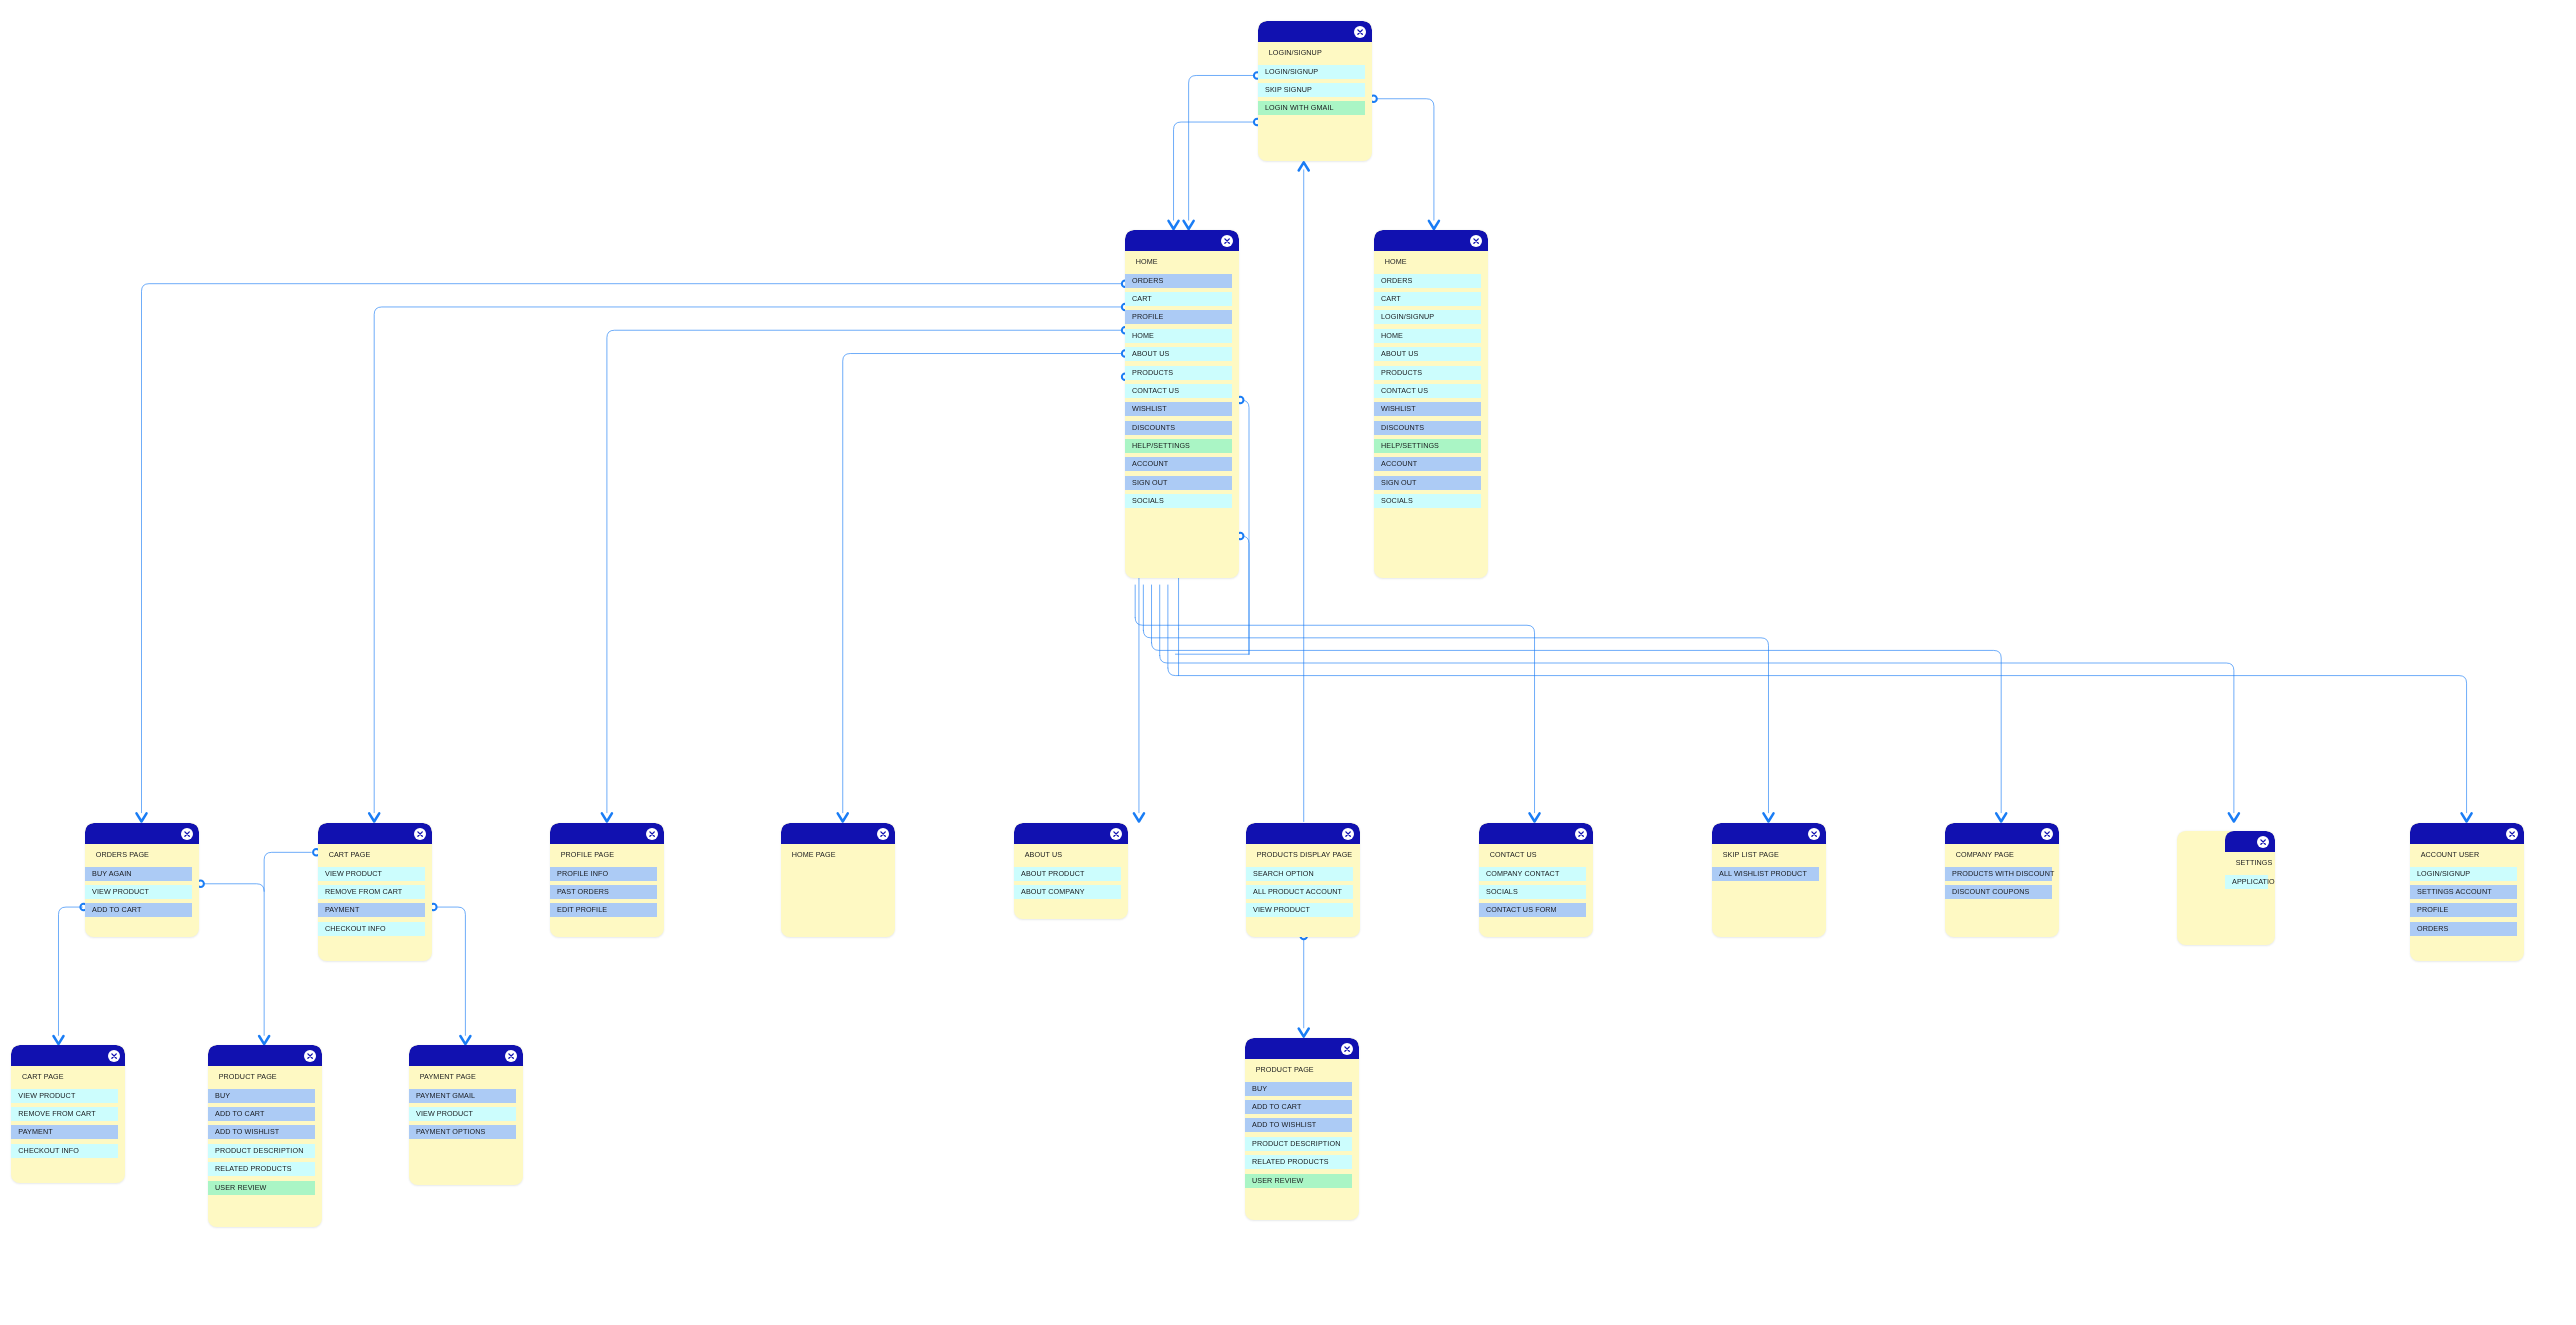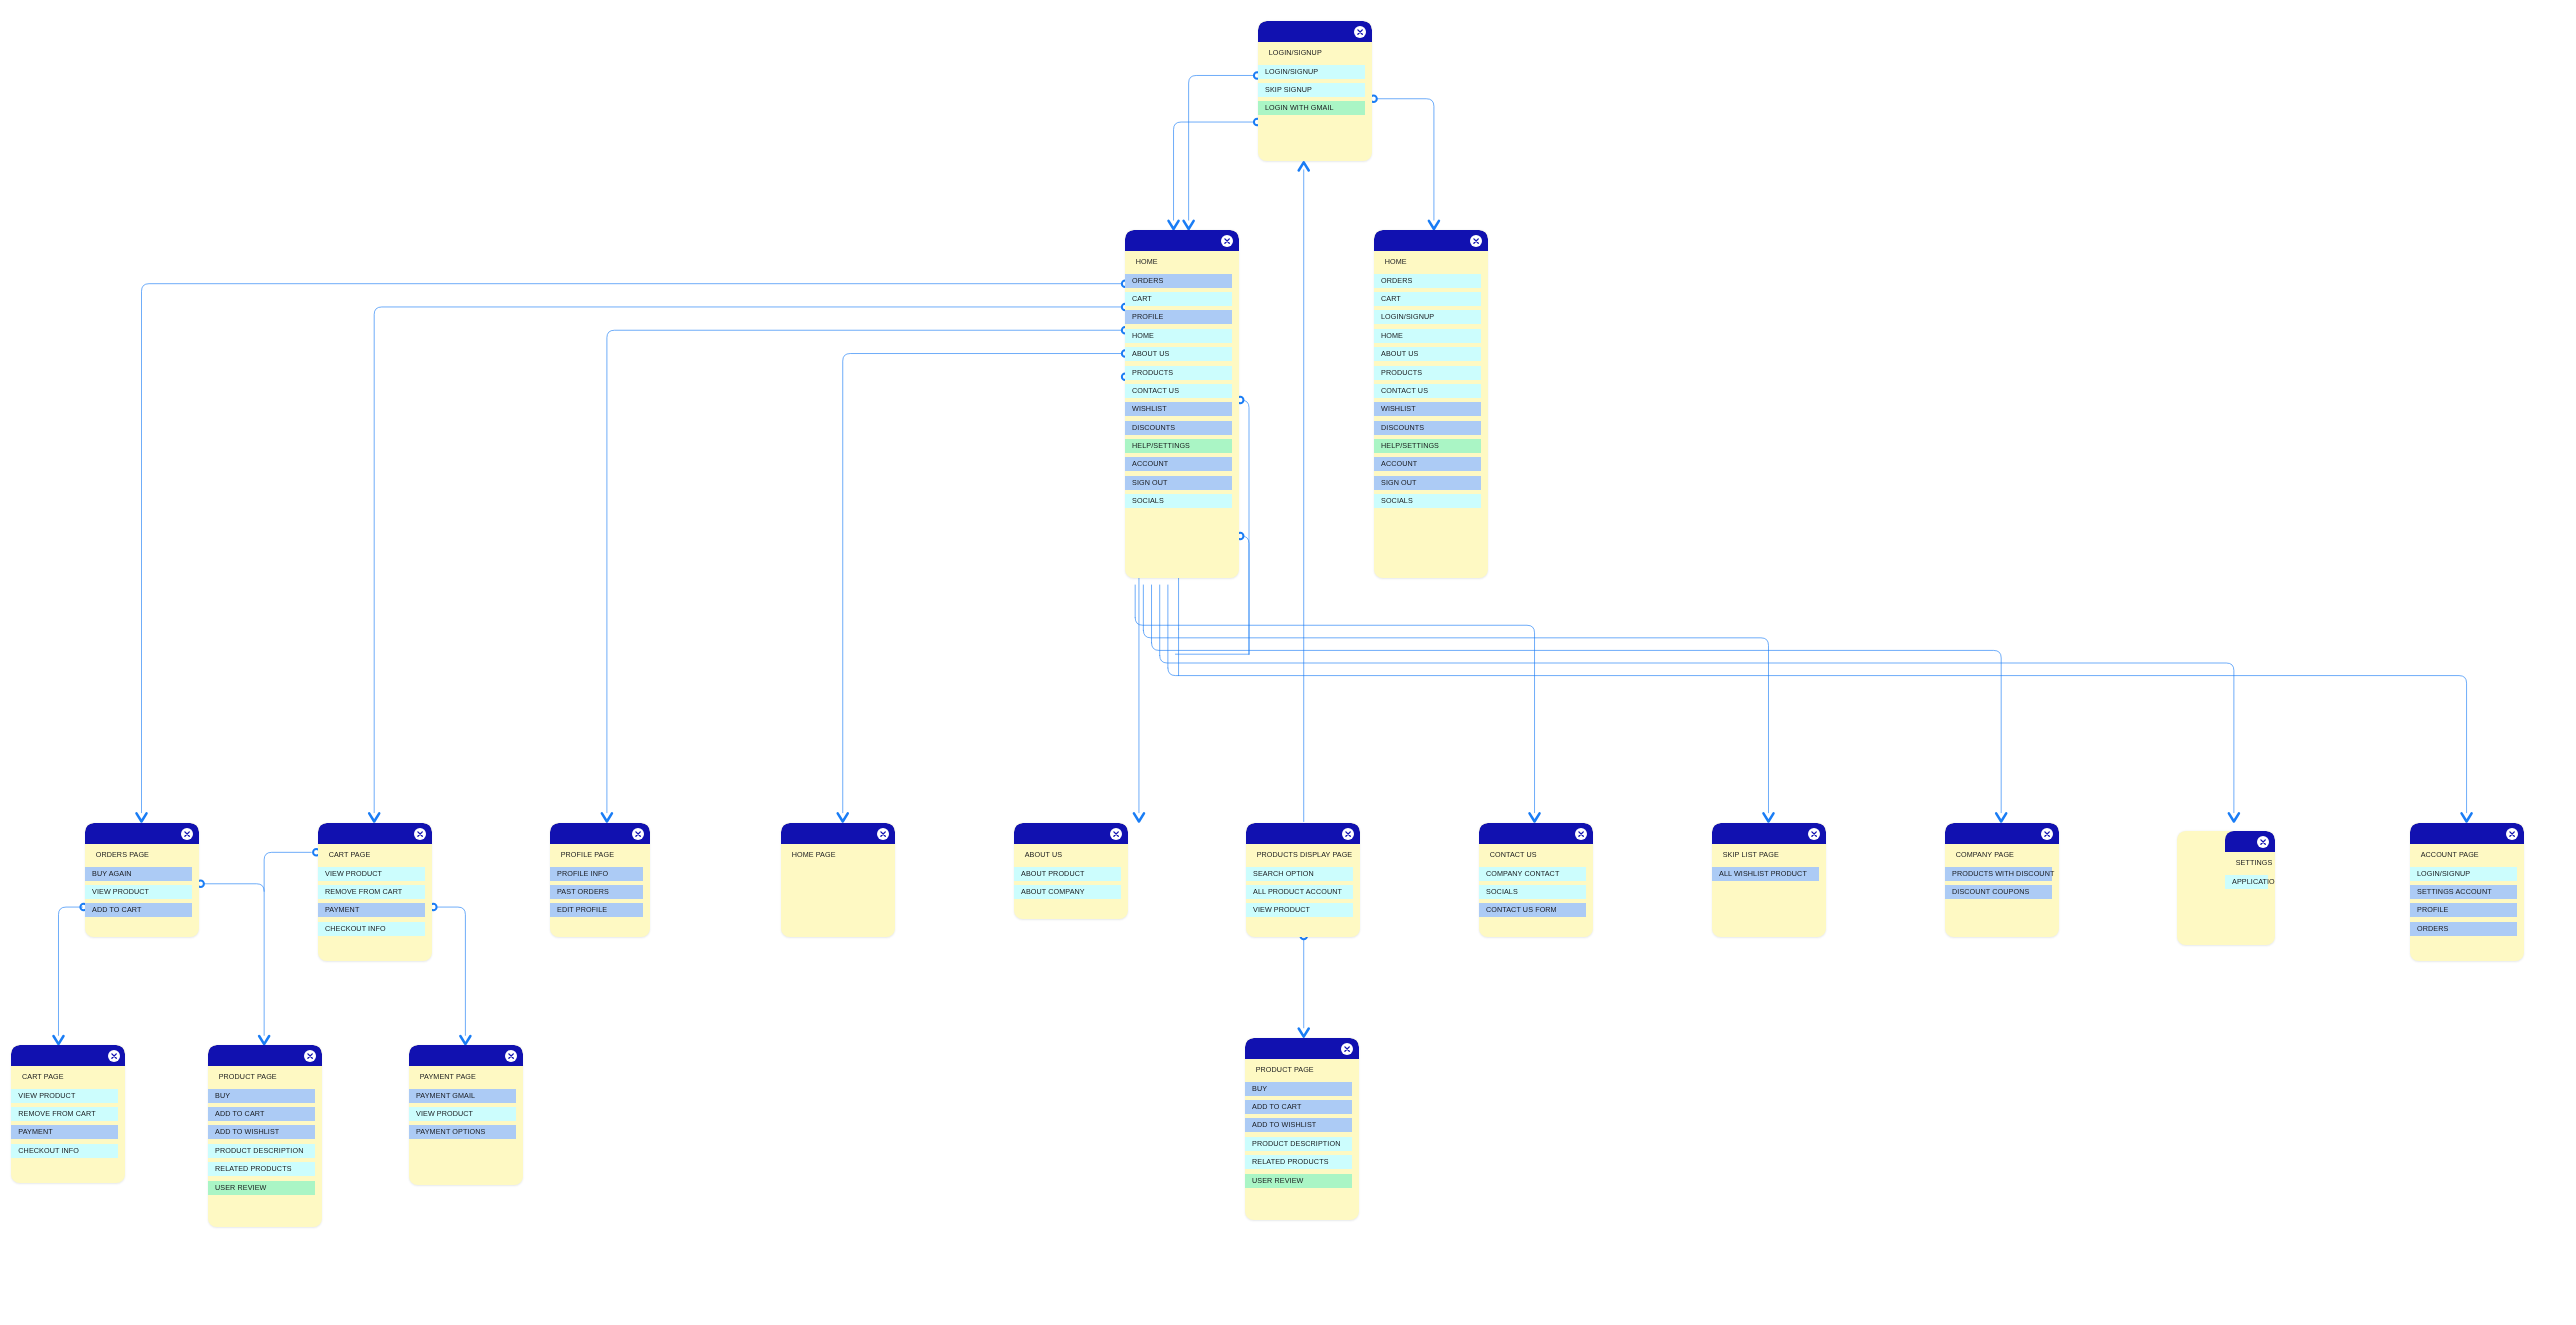--- a/index.html
+++ b/index.html
@@ -237,21 +237,21 @@
           </div>
         </div>
         <div class="card-body">
           <div class="row title plain">CART PAGE</div>
           <div class="row cyan w-full">VIEW PRODUCT</div>
           <div class="row cyan w-full">REMOVE FROM CART</div>
           <div class="row blue w-full">PAYMENT</div>
           <div class="row cyan w-full">CHECKOUT INFO</div>
         </div>
       </div>
-      <div class="card" style="left: 550px; top: 823px; width: 100px; height: 114px;">
+      <div class="card" style="left: 550px; top: 823px; width: 114px; height: 114px;">
         <div class="card-header">
           <div class="close-icon">
             <svg width="8.2" height="8.2" viewBox="0 0 13 13">
               <path d="M3 3 L10 10 M10 3 L3 10" stroke="#1111b0" stroke-width="2.1" stroke-linecap="round"></path>
             </svg>
           </div>
         </div>
         <div class="card-body">
           <div class="row title plain">PROFILE PAGE</div>
           <div class="row blue w-full">PROFILE INFO</div>
@@ -357,21 +357,21 @@
       </div>
       <div class="card" style="left: 2410px; top: 823px; width: 114px; height: 138px;">
         <div class="card-header">
           <div class="close-icon">
             <svg width="8.2" height="8.2" viewBox="0 0 13 13">
               <path d="M3 3 L10 10 M10 3 L3 10" stroke="#1111b0" stroke-width="2.1" stroke-linecap="round"></path>
             </svg>
           </div>
         </div>
         <div class="card-body">
-          <div class="row title plain">ACCOUNT PAGE</div>
+          <div class="row title plain">ACCOUNT USER</div>
           <div class="row cyan w-full">LOGIN/SIGNUP</div>
           <div class="row blue w-full">SETTINGS ACCOUNT</div>
           <div class="row blue w-full">PROFILE</div>
           <div class="row blue w-full">ORDERS</div>
         </div>
       </div>
       <div class="card" style="left: 11.3px; top: 1045px; width: 114px; height: 138px;">
         <div class="card-header">
           <div class="close-icon">
             <svg width="8.2" height="8.2" viewBox="0 0 13 13">

